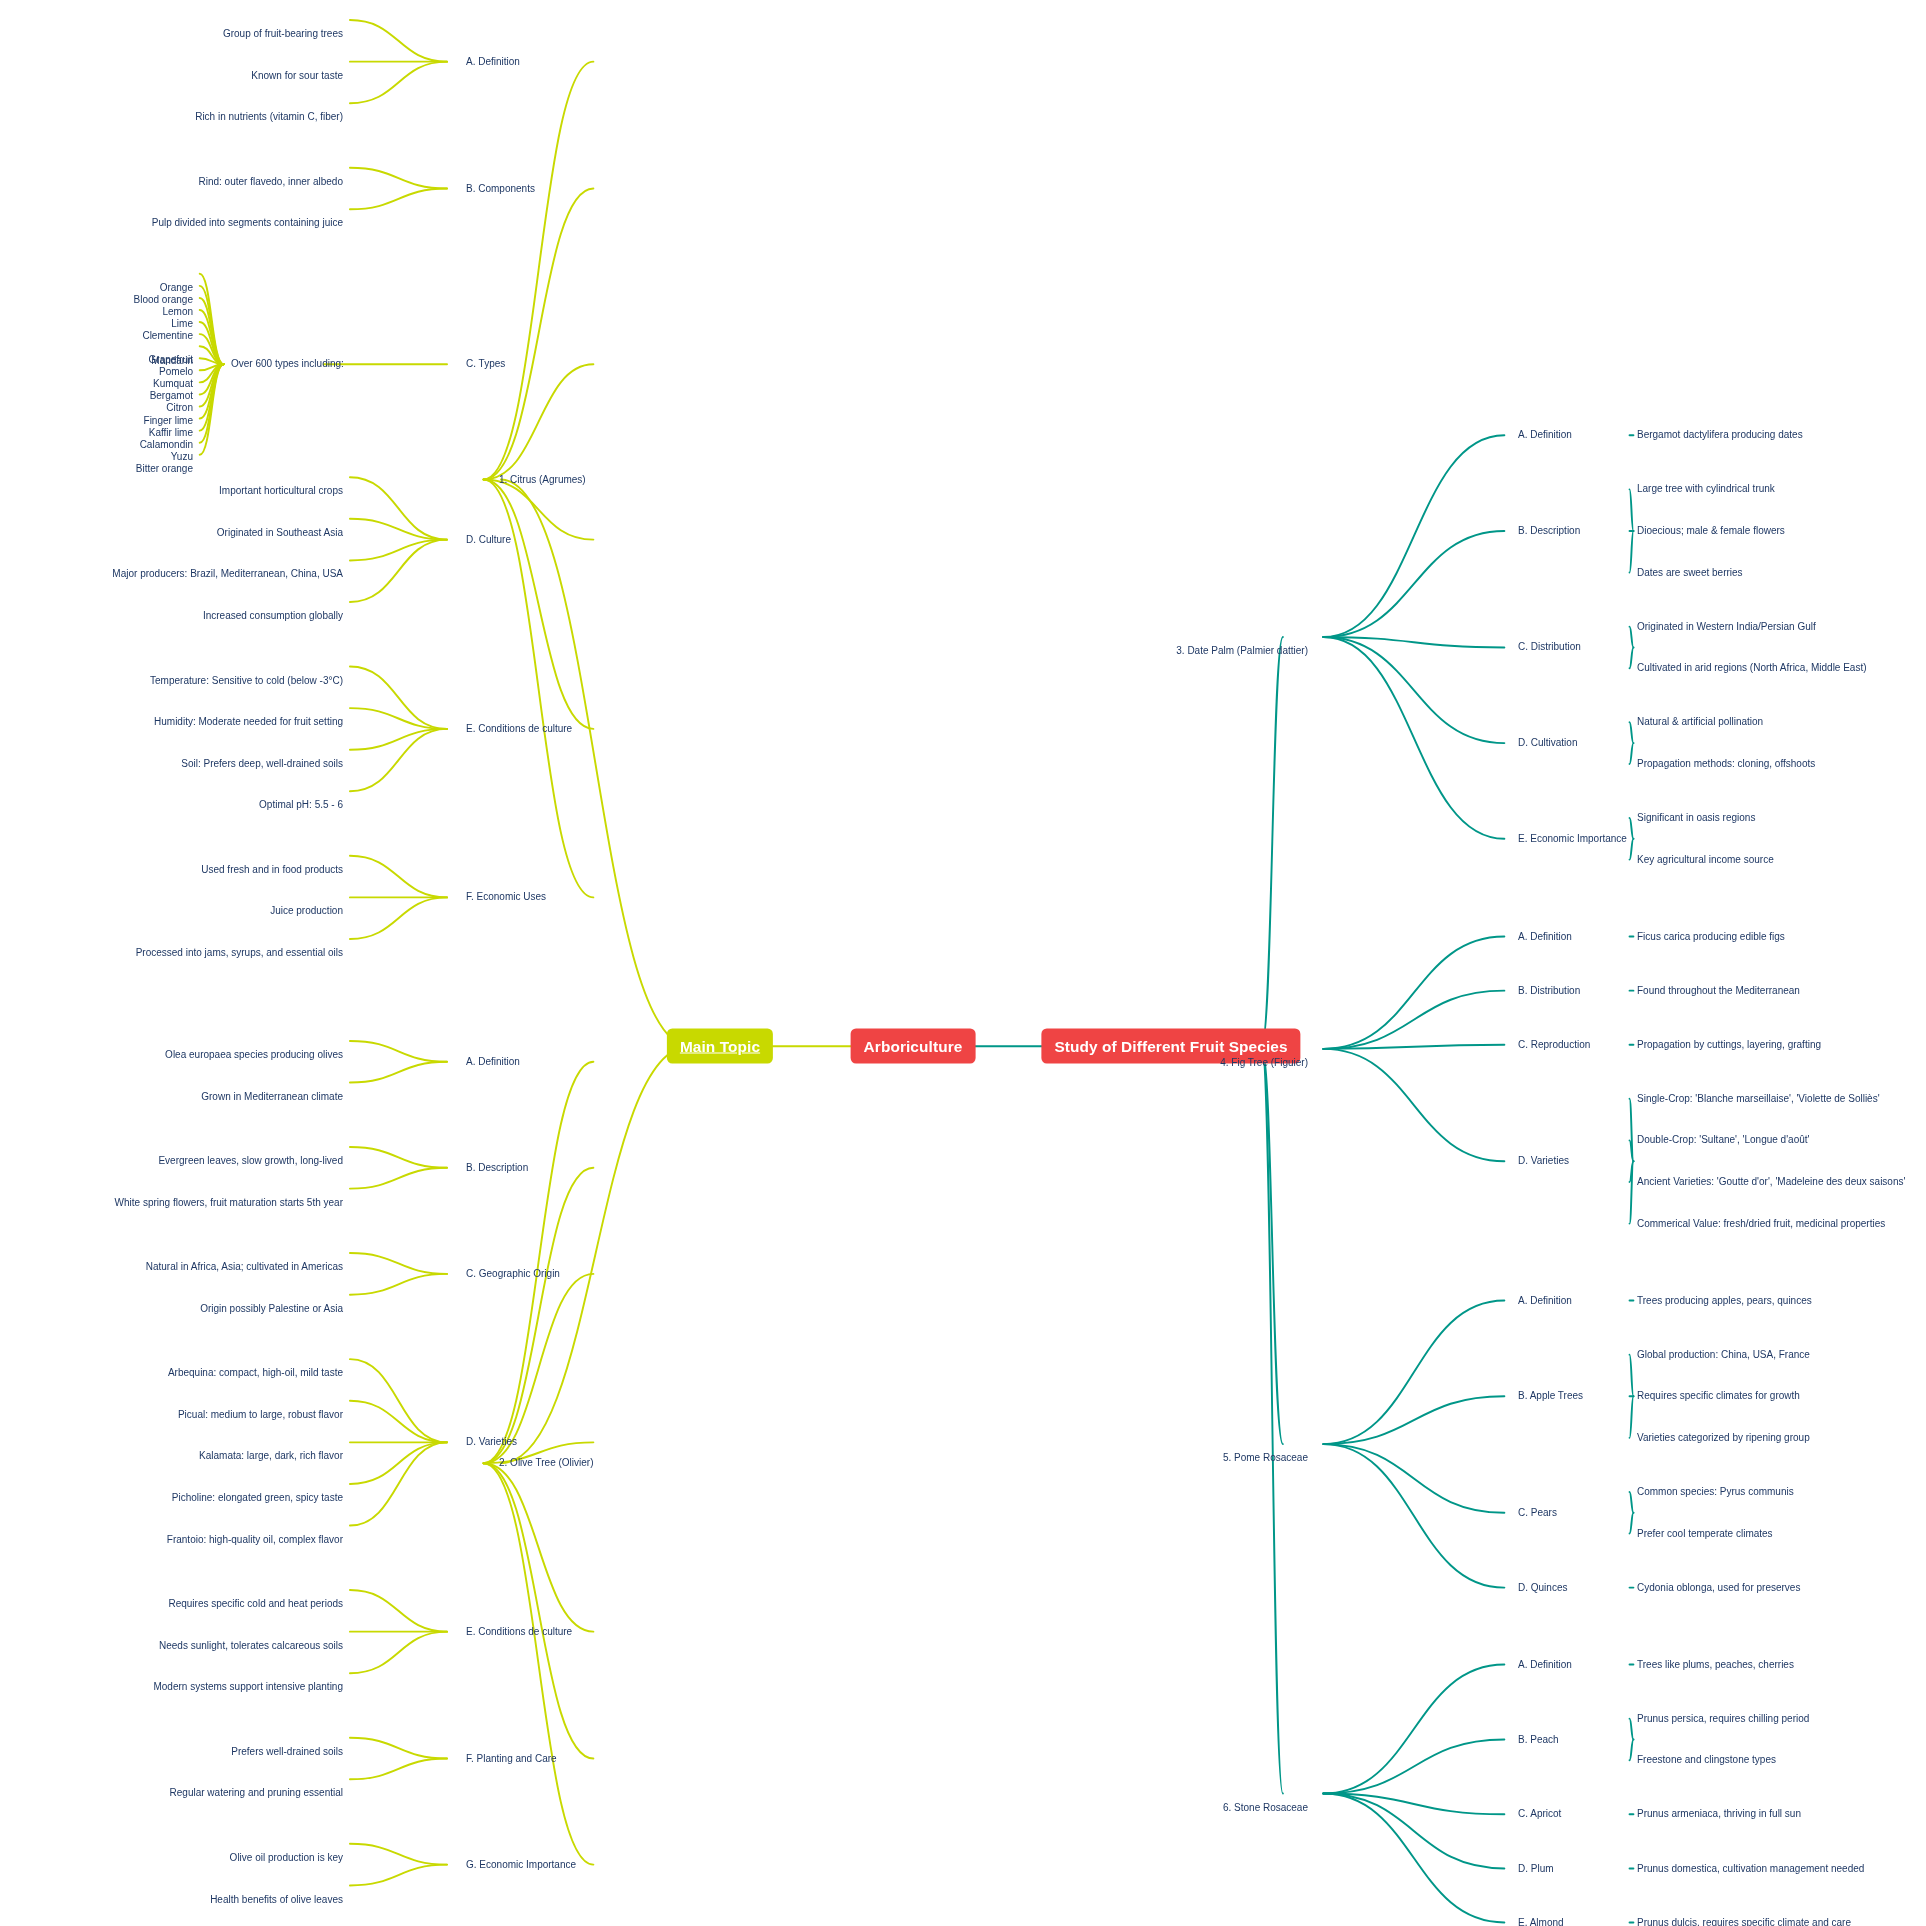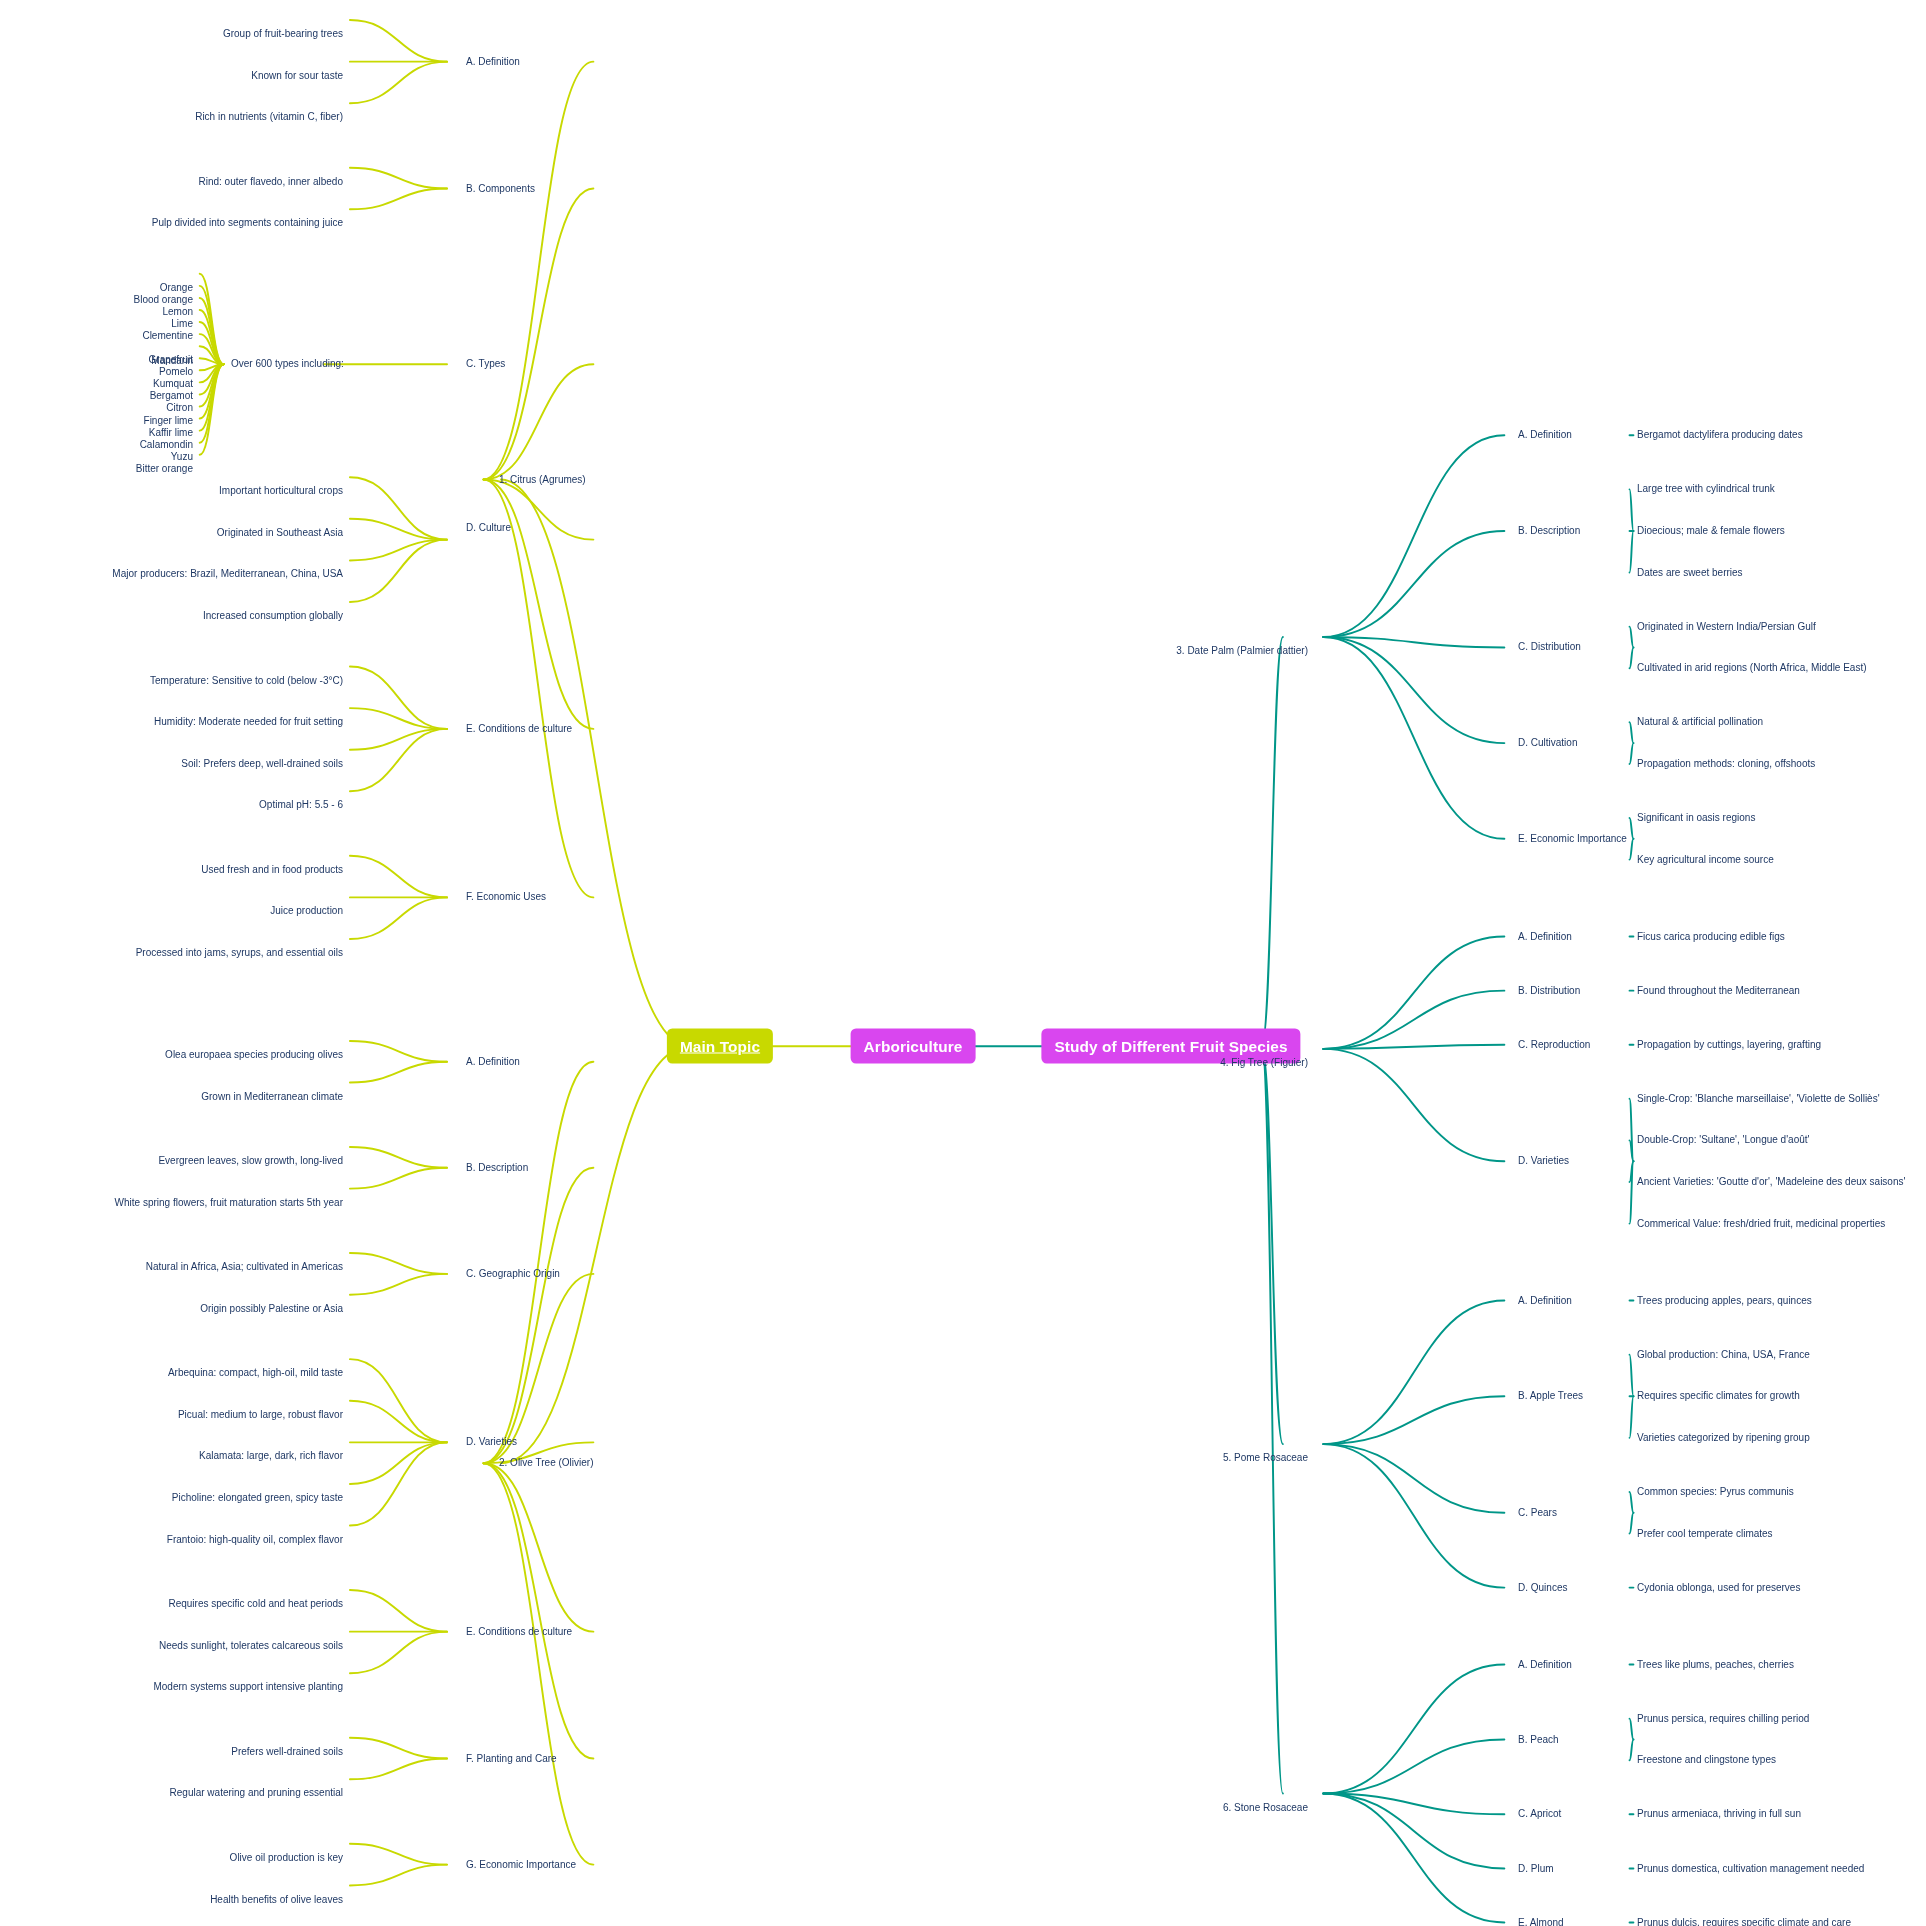--- a/index.html
+++ b/index.html
@@ -6,21 +6,21 @@
   #stage{position:relative;width:2008px;height:2154px;background:#ffffff;
          font-family:"Liberation Sans","DejaVu Sans",sans-serif;overflow:hidden;}
   svg#links{position:absolute;left:0;top:0;width:2008px;height:2154px;pointer-events:none;}
   .node{position:absolute;white-space:nowrap;color:#1f3864;font-size:10px;line-height:1;
         transform:translateY(-50%);}
   .node.r{transform:translate(-100%,-50%);margin-top:14px;}
   .rootbox{position:absolute;transform:translate(-50%,-50%);border-radius:5.4px;
            color:#ffffff;font-weight:bold;font-size:15.4px;padding:8.5px 13px;white-space:nowrap;
            letter-spacing:0.1px;}
   .rootbox.lime{background:#c8d900;}
-  .rootbox.teal{background:#d946ef;}
+  .rootbox.teal{background:#ef4444;}
 </style>
 </head>
 <body>
 
 <div id="stage">
   <svg id="links" viewBox="0 0 5212 5592" width="2008" height="2154">
       <path d="M908,52 C1034,52 1034,160 1160,160" fill="none" stroke="#c8d900" stroke-width="5" stroke-linecap="round"></path>
       <path d="M908,160 C1034,160 1034,160 1160,160" fill="none" stroke="#c8d900" stroke-width="5" stroke-linecap="round"></path>
       <path d="M908,268 C1034,268 1034,160 1160,160" fill="none" stroke="#c8d900" stroke-width="5" stroke-linecap="round"></path>
       <path d="M908,435.4 C1034,435.4 1034,489.4 1160,489.4" fill="none" stroke="#c8d900" stroke-width="5" stroke-linecap="round"></path>
@@ -169,21 +169,21 @@
       <div class="node r" style="left: 193px; top: 419px;">Kaffir lime</div>
       <div class="node r" style="left: 193px; top: 431px;">Calamondin</div>
       <div class="node r" style="left: 193px; top: 443px;">Yuzu</div>
       <div class="node r" style="left: 193px; top: 455px;">Bitter orange</div>
       <div class="node" style="left: 231px; top: 364px;">Over 600 types including:</div>
       <div class="node" style="left: 466px; top: 364px;">C. Types</div>
       <div class="node r" style="left: 343px; top: 477px;">Important horticultural crops</div>
       <div class="node r" style="left: 343px; top: 519px;">Originated in Southeast Asia</div>
       <div class="node r" style="left: 343px; top: 560px;">Major producers: Brazil, Mediterranean, China, USA</div>
       <div class="node r" style="left: 343px; top: 602px;">Increased consumption globally</div>
-      <div class="node" style="left: 466px; top: 528px;">D. Culture</div>
+      <div class="node" style="left: 466px; top: 540px;">D. Culture</div>
       <div class="node r" style="left: 343px; top: 667px;">Temperature: Sensitive to cold (below -3°C)</div>
       <div class="node r" style="left: 343px; top: 708px;">Humidity: Moderate needed for fruit setting</div>
       <div class="node r" style="left: 343px; top: 750px;">Soil: Prefers deep, well-drained soils</div>
       <div class="node r" style="left: 343px; top: 791px;">Optimal pH: 5.5 - 6</div>
       <div class="node" style="left: 466px; top: 729px;">E. Conditions de culture</div>
       <div class="node r" style="left: 343px; top: 856px;">Used fresh and in food products</div>
       <div class="node r" style="left: 343px; top: 897px;">Juice production</div>
       <div class="node r" style="left: 343px; top: 939px;">Processed into jams, syrups, and essential oils</div>
       <div class="node" style="left: 466px; top: 897px; text-align: center;">F. Economic Uses</div>
       <div class="node" style="left: 499px; top: 480px;">1. Citrus (Agrumes)</div>

